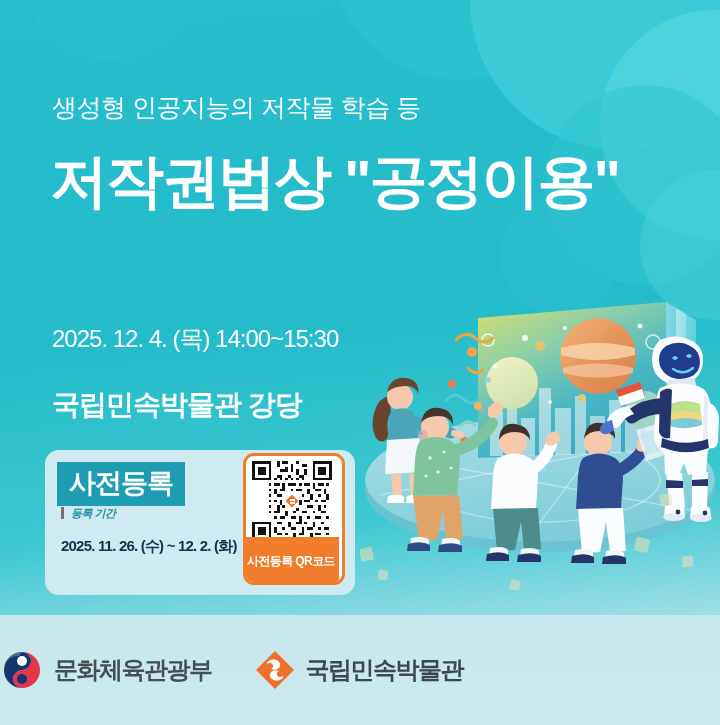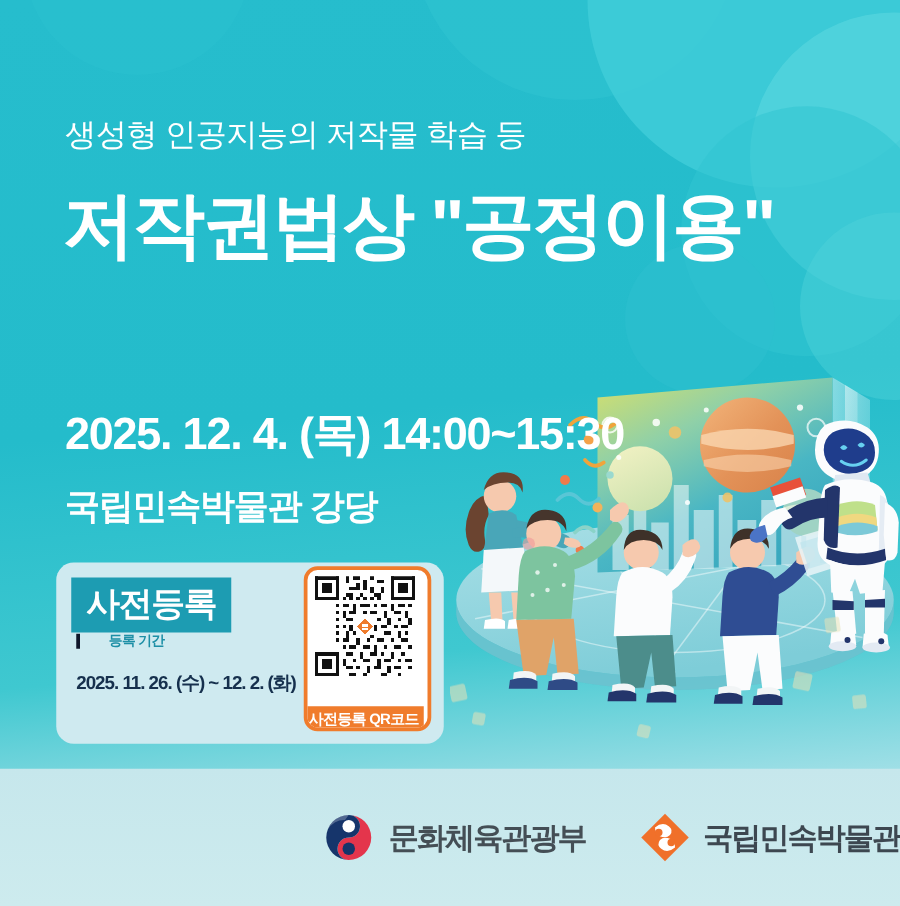--- a/index.html
+++ b/index.html
@@ -30,21 +30,21 @@
   }
   .title1,.title2{
     position:absolute;left:50px;
     font-size:58px;font-weight:bold;color:#ffffff;
     letter-spacing:-2px;white-space:nowrap;line-height:1;
   }
   .title1{top:152px;}
   .title2{top:222px;left:58px;}
   .evdate{
     position:absolute;left:52px;top:323px;
-    font-size:36px;font-weight:bold;color:#ffffff;letter-spacing:-1px;white-space:nowrap;
+    font-size:24px;font-weight:normal;color:#ffffff;letter-spacing:-1px;white-space:nowrap;
   }
   .evplace{
     position:absolute;left:52px;top:364px;
     font-size:28px;font-weight:bold;color:#ffffff;letter-spacing:-1px;white-space:nowrap;margin-top:22px;
   }
 
   
   .regcard{
     position:absolute;left:45px;top:450px;width:310px;height:145px;
     background:#cfeaf0;border-radius:14px;
@@ -52,46 +52,46 @@
   .reg-head{
     position:absolute;left:12px;top:12px;
     background:#1d9cb2;color:#ffffff;
     font-size:27px;font-weight:bold;letter-spacing:-1px;
     padding:3px 12px 5px 12px;
   }
   .reg-row{position:absolute;left:16px;}
   .r1{top:57px;} .r2{top:103px;}
   .reg-label{
     font-size:11px;font-weight:bold;color:#1d8fa6;letter-spacing:-0.5px;
-    padding-left:23px;border-left:3px solid #0f172a;line-height:1.1;
+    padding-left:7px;border-left:3px solid #737373;line-height:1.1;font-style:italic;
   }
   .reg-value{
     margin-top:18px;font-size:15px;font-weight:bold;color:#16304d;letter-spacing:-0.8px;
     white-space:nowrap;
   }
   
   .qrbox{
     position:absolute;left:243px;top:453px;width:96px;height:126px;
     background:#ffffff;border:3px solid #f07c2c;border-radius:11px;overflow:hidden;
   }
   .qrimg{position:absolute;left:6px;top:5px;width:80px;height:80px;}
   .qrcaption{
-    position:absolute;left:-3px;bottom:-3px;width:96px;height:20px;
+    position:absolute;left:-3px;bottom:-3px;width:96px;height:48px;
     background:#f07c2c;color:#ffffff;
     font-size:12px;font-weight:bold;letter-spacing:-0.6px;
     display:flex;align-items:center;justify-content:center;
   }
 
   
   .illus{position:absolute;left:360px;top:280px;width:360px;height:330px;}
 
   
   .footer{
     position:absolute;left:0;bottom:0;width:720px;height:110px;
-    display:flex;align-items:center;justify-content:flex-end;gap:42px;
+    display:flex;align-items:center;justify-content:flex-start;gap:42px;
     background:linear-gradient(180deg,#c6e7ec 0%,#cdebee 100%);
   }
   .logo-unit{display:flex;align-items:center;gap:10px;}
   .logo-text{
     font-size:24px;font-weight:bold;color:#444e55;letter-spacing:-1.5px;white-space:nowrap;
   }
   .logo-text.k{color:#3d4750;}
 </style>
 </head>
 <body>

